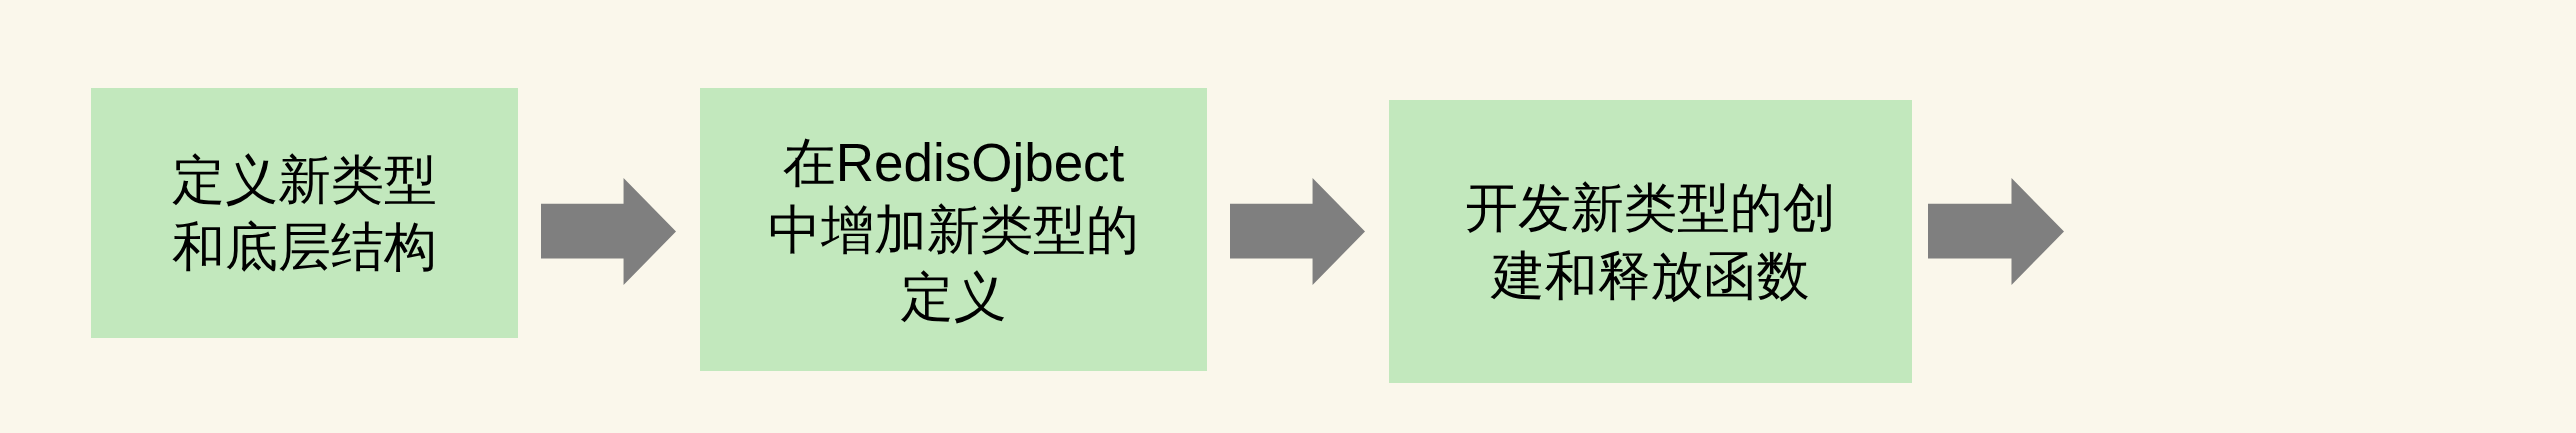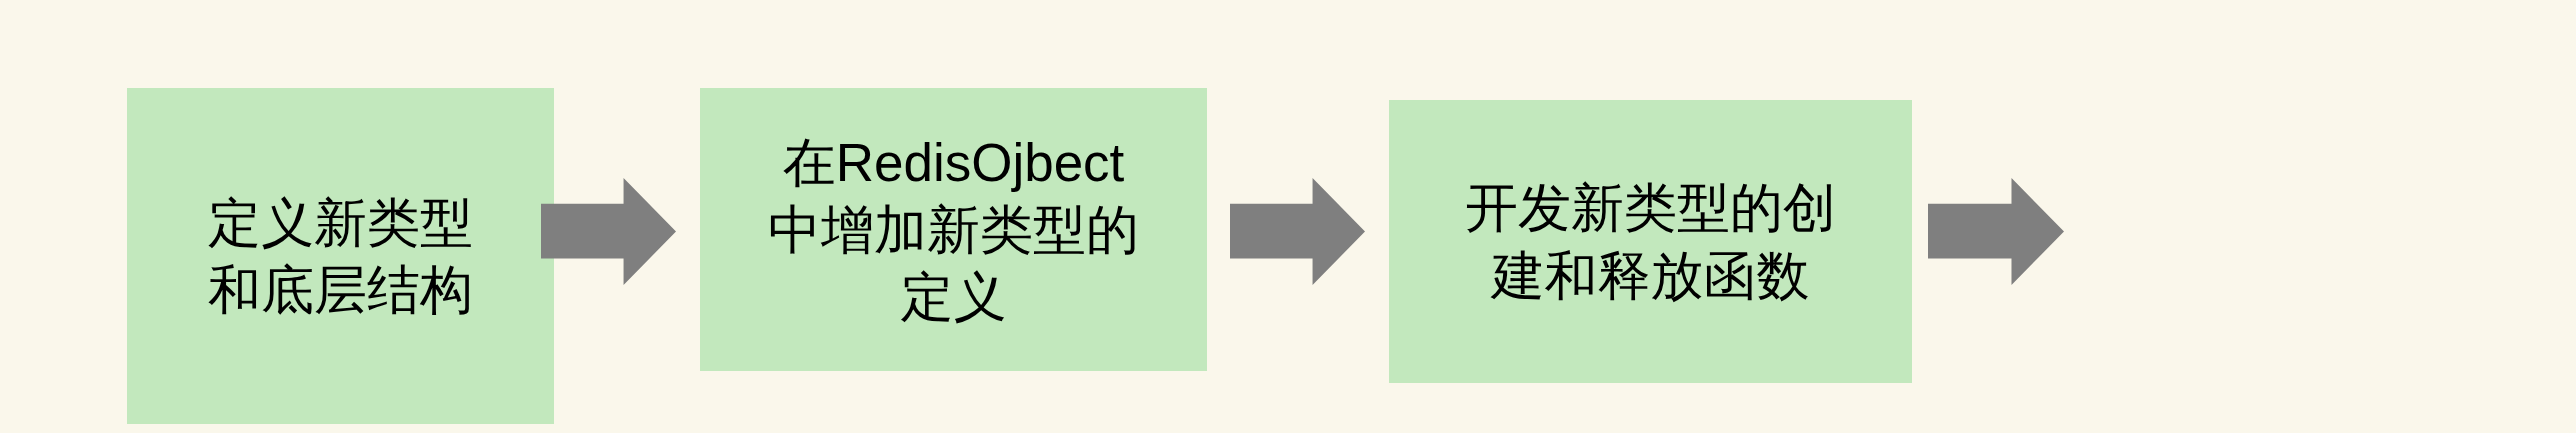--- a/index.html
+++ b/index.html
@@ -41,21 +41,21 @@
   .flow-arrow {
     position: absolute;
     display: block;
   }
   .flow-arrow svg {
     display: block;
     width: 100%;
     height: 100%;
   }
   
-  #box-0 { left: 91px; top: 88px; width: 427px; height: 336px; margin-left: 36px; }
+  #box-0 { left: 91px; top: 88px; width: 427px; height: 250px; }
   #box-1 { left: 700px; top: 88px; width: 507px; height: 283px; align-items: center; }
   #box-2 { left: 1389px; top: 100px; width: 523px; height: 283px; }
   #box-3 { left: 2063px; top: 88px; width: 420px; height: 283px; }
   
   #arrow-0 { left: 541px; top: 178px; width: 135px; height: 107px; }
   #arrow-1 { left: 1230px; top: 178px; width: 135px; height: 107px; }
   #arrow-2 { left: 1928px; top: 178px; width: 136px; height: 107px; }
 </style>
 </head>
 <body>

